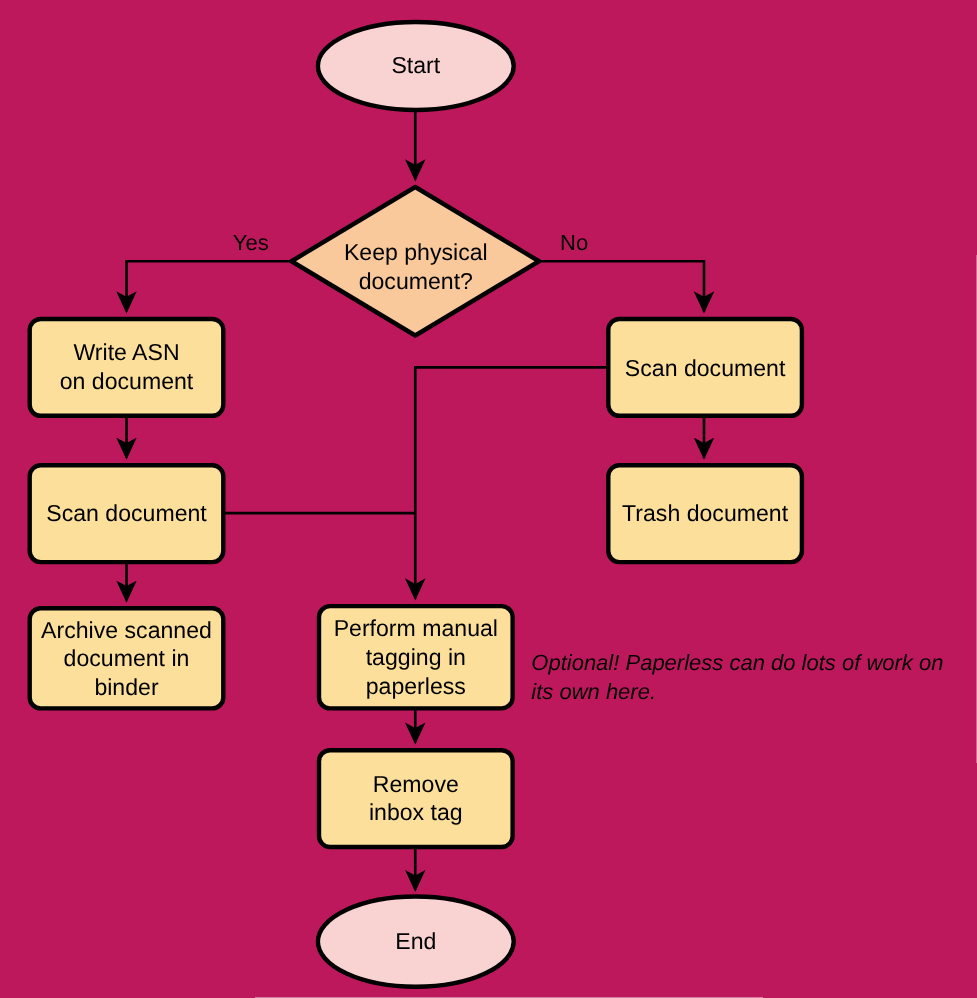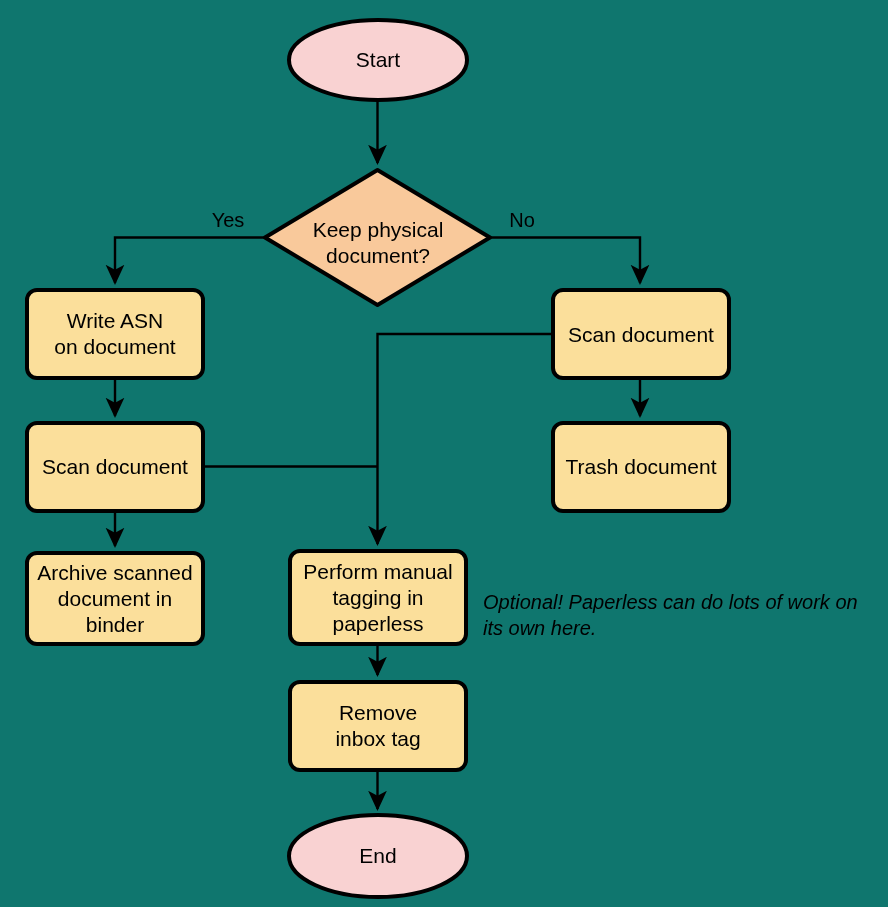--- a/index.html
+++ b/index.html
@@ -11,21 +11,21 @@
   body {
     width: 888px;
     height: 907px;
     font-family: "Liberation Sans", sans-serif;
     overflow: hidden;
   }
   #flow-root {
     position: relative;
     width: 888px;
     height: 907px;
-    background: #0f766e;
+    background: #be185d;
   }
   svg#flow-svg {
     display: block;
     width: 888px;
     height: 907px;
   }
   .node-shape {
     stroke: #000000;
     stroke-width: 4;
     stroke-linejoin: round;

